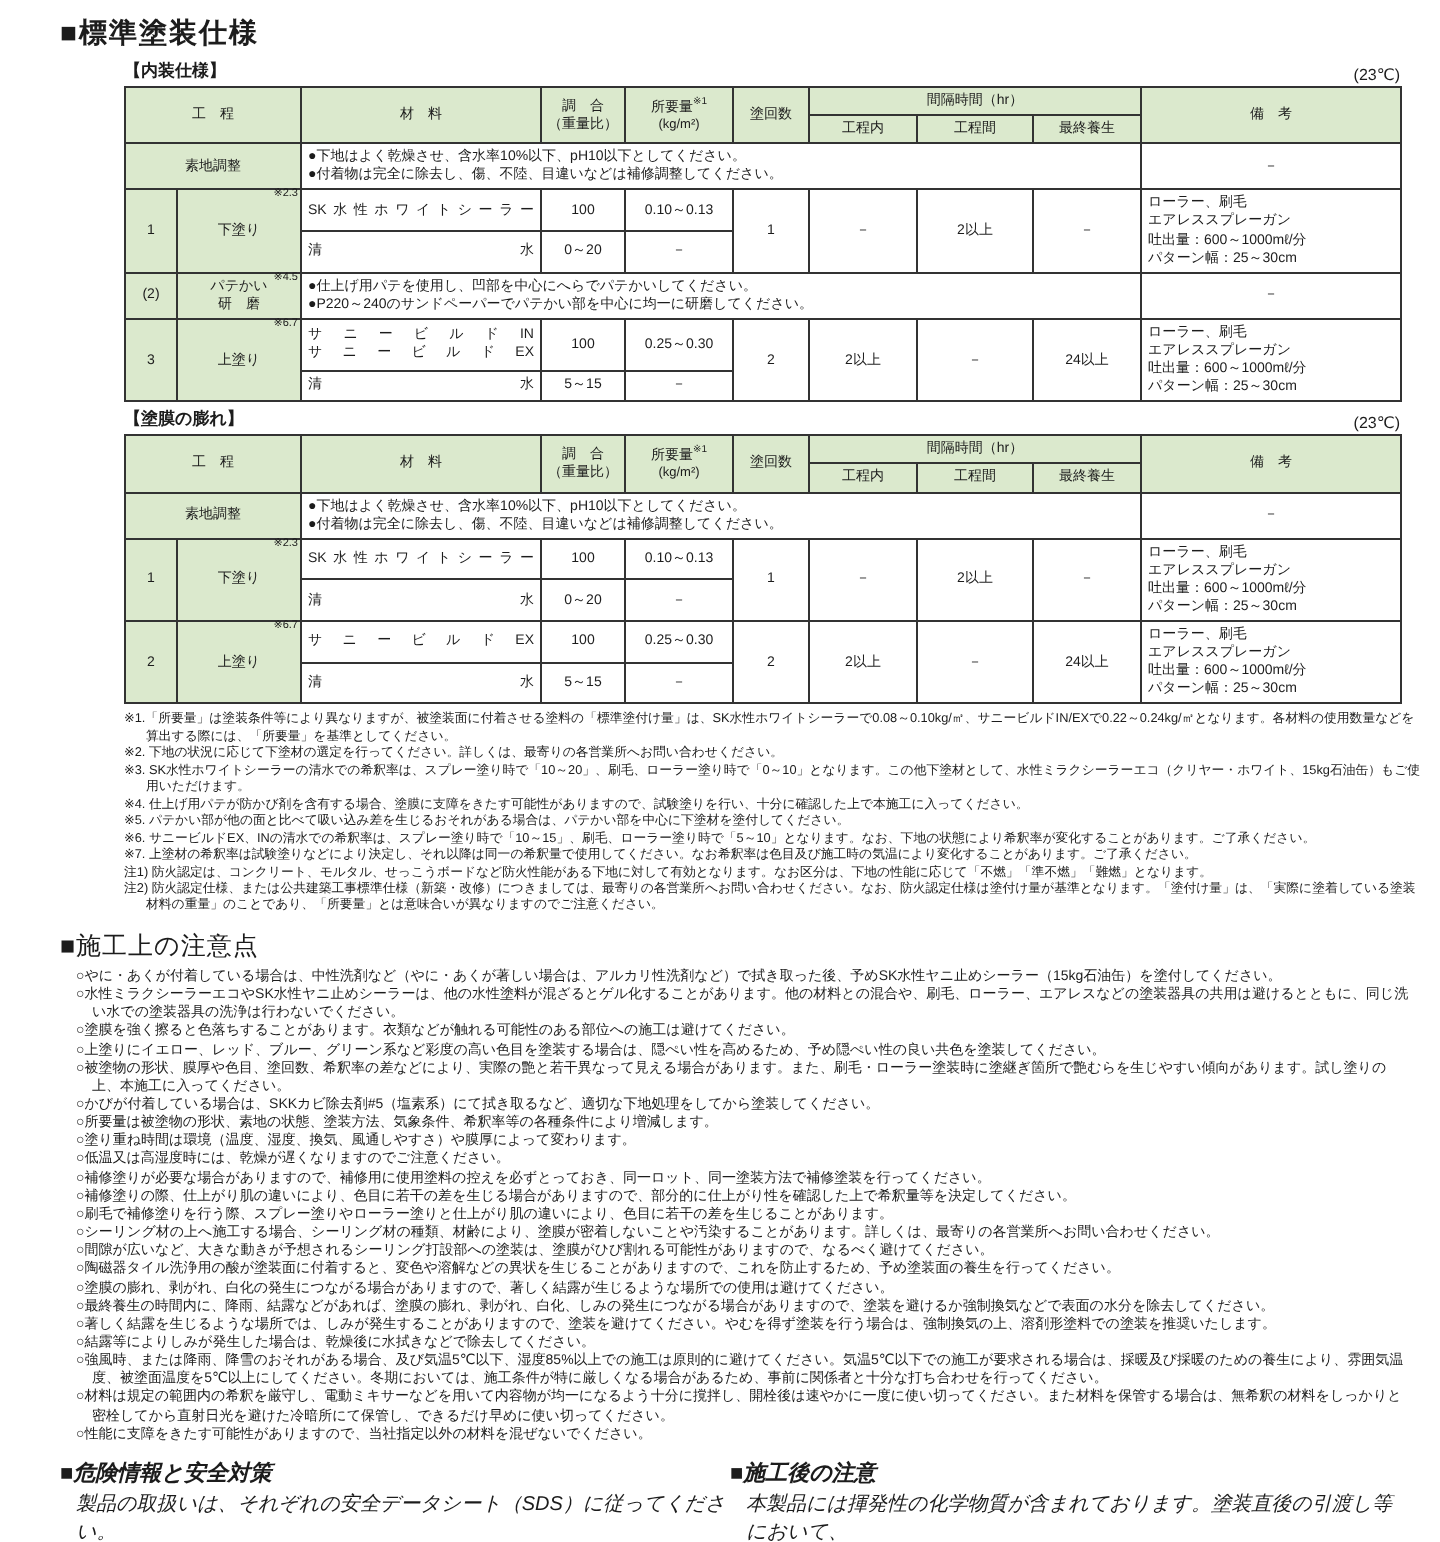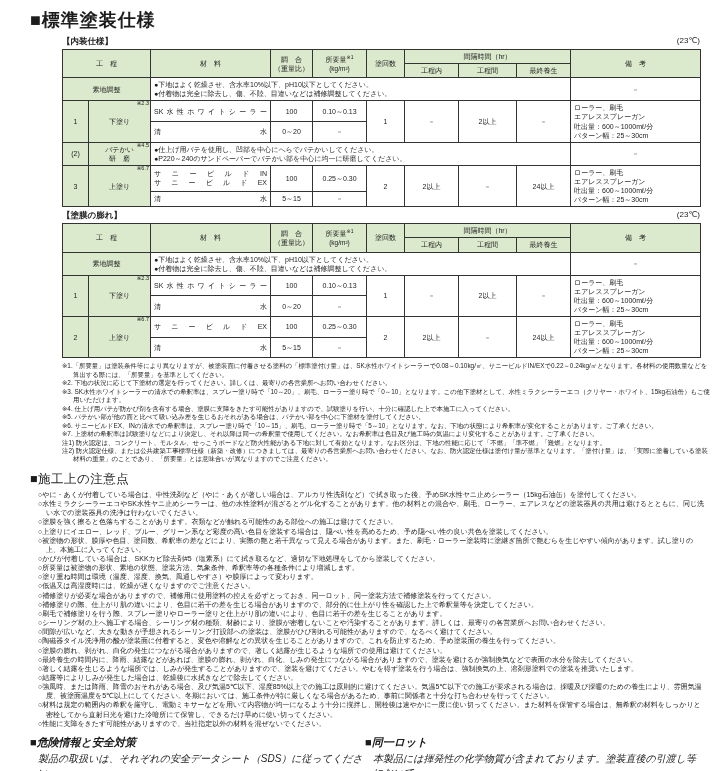--- a/index.html
+++ b/index.html
@@ -1,21 +1,21 @@
 <!DOCTYPE html>
 <html lang="ja"><head>
 <meta charset="utf-8">
 <style>
   * { margin:0; padding:0; box-sizing:border-box; }
   html,body { width:720px; height:771px; background:#fff; overflow:hidden;
     font-family:"Liberation Sans","DejaVu Sans",sans-serif; color:#1c1c1c; }
   .page { padding:8px 20px 0 30px; }
-  .doc-title { font-size:18px; font-weight:bold; letter-spacing:1px; margin-bottom:4px; }
+  .doc-title { font-size:14px; font-weight:bold; letter-spacing:1px; margin-bottom:4px; }
   .spec-label-row { width:638px; margin-left:32px; display:flex; justify-content:space-between;
-    font-size:8.5px; font-weight:bold; margin-top:3px; margin-bottom:1px; }
+    align-items:flex-end; font-size:8.5px; font-weight:bold; margin-top:3px; margin-bottom:1px; }
   .temp { font-weight:normal; font-size:8px;margin-left:41px; }
   table.spec { width:638px; margin-left:32px; border-collapse:collapse; table-layout:fixed;
     border:1.5px solid #333; }
   table.spec th, table.spec td { border:1px solid #333; font-size:7px; line-height:1.3;
     padding:2px 3px; vertical-align:middle; font-weight:normal; }
   table.spec th { background:#dbe9cd; text-align:center; }
   .green { background:#dbe9cd; text-align:center; }
   .pre { white-space:pre-line; }
   .just { text-align:justify; text-align-last:justify; }
   .ctr { text-align:center; }
@@ -260,19 +260,19 @@
       <div class="note">○性能に支障をきたす可能性がありますので、当社指定以外の材料を混ぜないでください。</div>
     </div>
 
   <div class="bottom-row">
     <div class="bottom-col">
       <div class="bottom-title">■危険情報と安全対策</div>
       <div class="bottom-text pre">製品の取扱いは、それぞれの安全データシート（SDS）に従ってください。
 ご使用の際には、安全管理に注意して作業を行ってください。</div>
     </div>
     <div class="bottom-col">
-      <div class="bottom-title">■同一ロット</div>
+      <div class="bottom-title">■施工後の注意</div>
       <div class="bottom-text pre">本製品には揮発性の化学物質が含まれております。塗装直後の引渡し等において、
 化学物質過敏症やアレルギー体質の方への安全対策に十分留意してください。</div>
     </div>
   </div>
 
 </div>
 
 </body></html>

